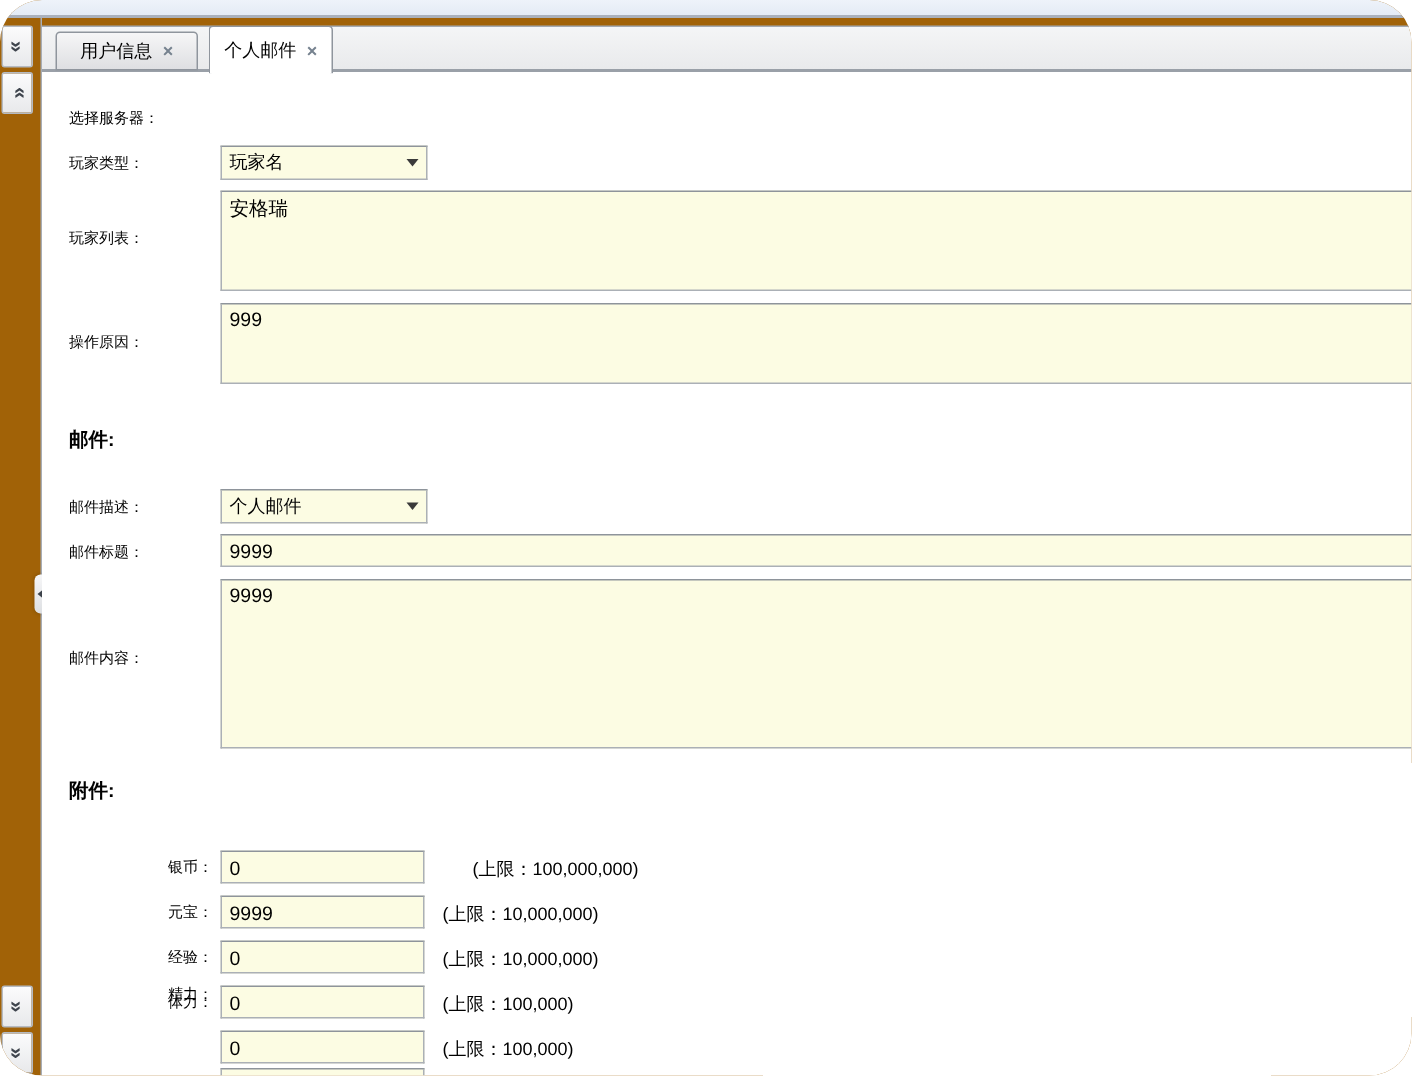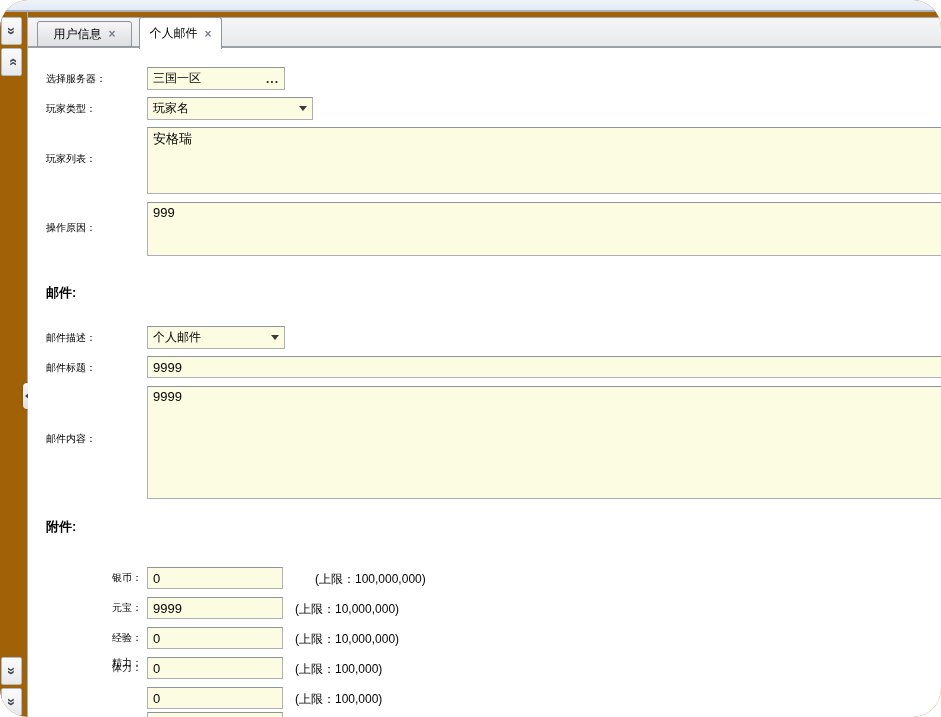--- a/index.html
+++ b/index.html
@@ -79,27 +79,23 @@
     </div>
     <div class="tab tab-active">
       <span>个人邮件</span>
       <span class="tab-close">×</span>
     </div>
   </div>
 
   <div class="content">
 
     <span class="lbl" style="left:18px;top:24px;">选择服务器：</span>
-    <div class="box" style="left:119px;top:19px;width:138px;">
-      <span class="val">三国一区</span>
-      <span class="ellipsis">...</span>
-    </div>
 
     <span class="lbl" style="left:18px;top:54px;">玩家类型：</span>
-    <div class="box" style="left:119px;top:49px;width:166px;gap:28px;">
+    <div class="box" style="left:119px;top:49px;width:138px;gap:28px;">
       <span class="val">玩家名</span>
       <span class="arrow"></span>
     </div>
 
     <span class="lbl" style="left:18px;top:104px;">玩家列表：</span>
     <textarea class="ta" style="left: 119px; top: 79px; right: -3px; height: 67px;" spellcheck="false">安格瑞</textarea>
 
     <span class="lbl" style="left:18px;top:173px;">操作原因：</span>
     <textarea class="ta" style="left: 119px; top: 154px; right: -3px; height: 54px;" spellcheck="false">999</textarea>
 

